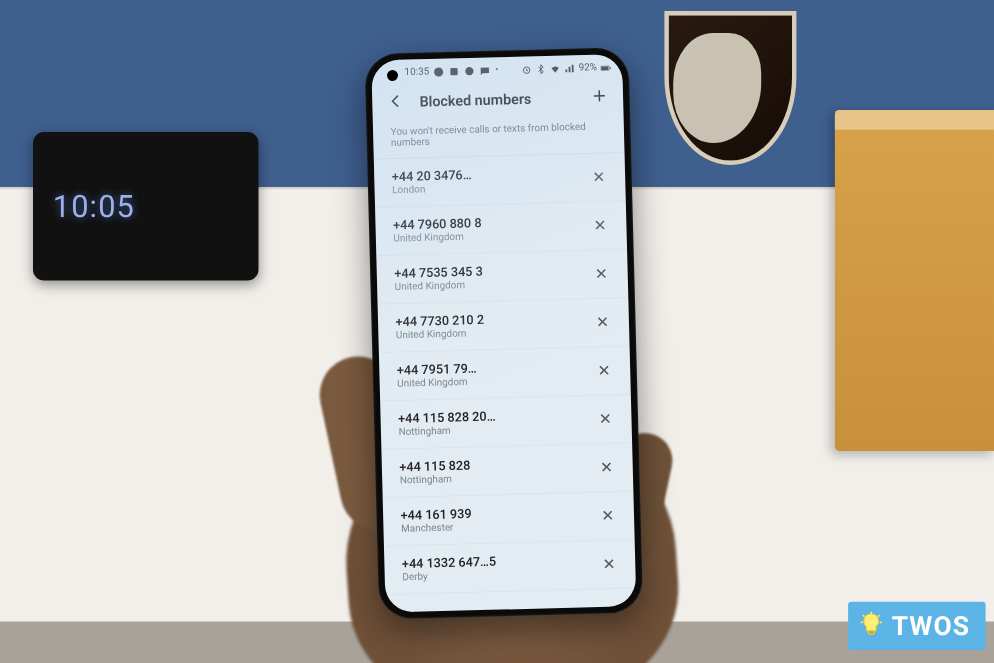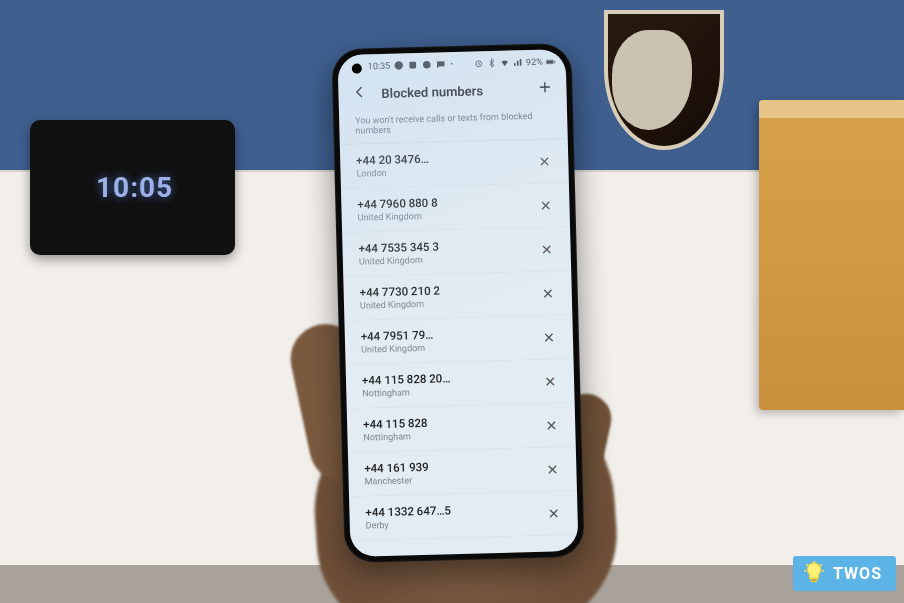--- a/index.html
+++ b/index.html
@@ -36,23 +36,22 @@
       position: absolute;
       top: 120px; left: 30px;
       width: 205px; height: 135px;
       background: #111;
       border-radius: 10px;
       box-shadow: 0 4px 12px rgba(0,0,0,.4);
       display: flex; align-items: center; justify-content: flex-start;
       padding-left: 18px;
     }
     .smart-display .time {
-      color: #9db0e8; font-size: 28px; font-weight: 700; letter-spacing: 1px;
+      color: #9db0e8; font-size: 28px; font-weight: 400; letter-spacing: 1px;
       text-shadow: 0 0 8px rgba(100,150,255,.6);
-      margin-left: 48px;
     }
     .guitar {
       position: absolute;
       top: -20px; right: 160px;
       width: 150px; height: 180px;
     }
     .guitar .body-shape {
       width: 120px; height: 140px;
       background: linear-gradient(140deg, #2a1a10 0%, #1a0f08 80%);
       border-radius: 0 0 60px 60px / 0 0 80px 80px;
@@ -164,21 +163,21 @@
       content: ""; position: absolute; inset: 0;
       background: linear-gradient(160deg, rgba(180,210,240,.35) 0%, rgba(200,220,240,.1) 40%, rgba(200,220,240,0) 60%);
       pointer-events: none;
     }
     .watermark {
       position: absolute;
       bottom: 12px; right: 8px;
       background: #5bb4e5;
       color: #fff;
       padding: 8px 14px 8px 40px;
-      font-size: 16px; font-weight: 700; letter-spacing: 1px;
+      font-size: 24px; font-weight: 700; letter-spacing: 1px;
       border-radius: 3px;
       display: flex; gap: 6px;
     }
     .bulb {
       position: absolute; left: 8px; top: 50%; transform: translateY(-50%);
       width: 26px; height: 26px;
     }
   </style>
 </head>
 <body>

